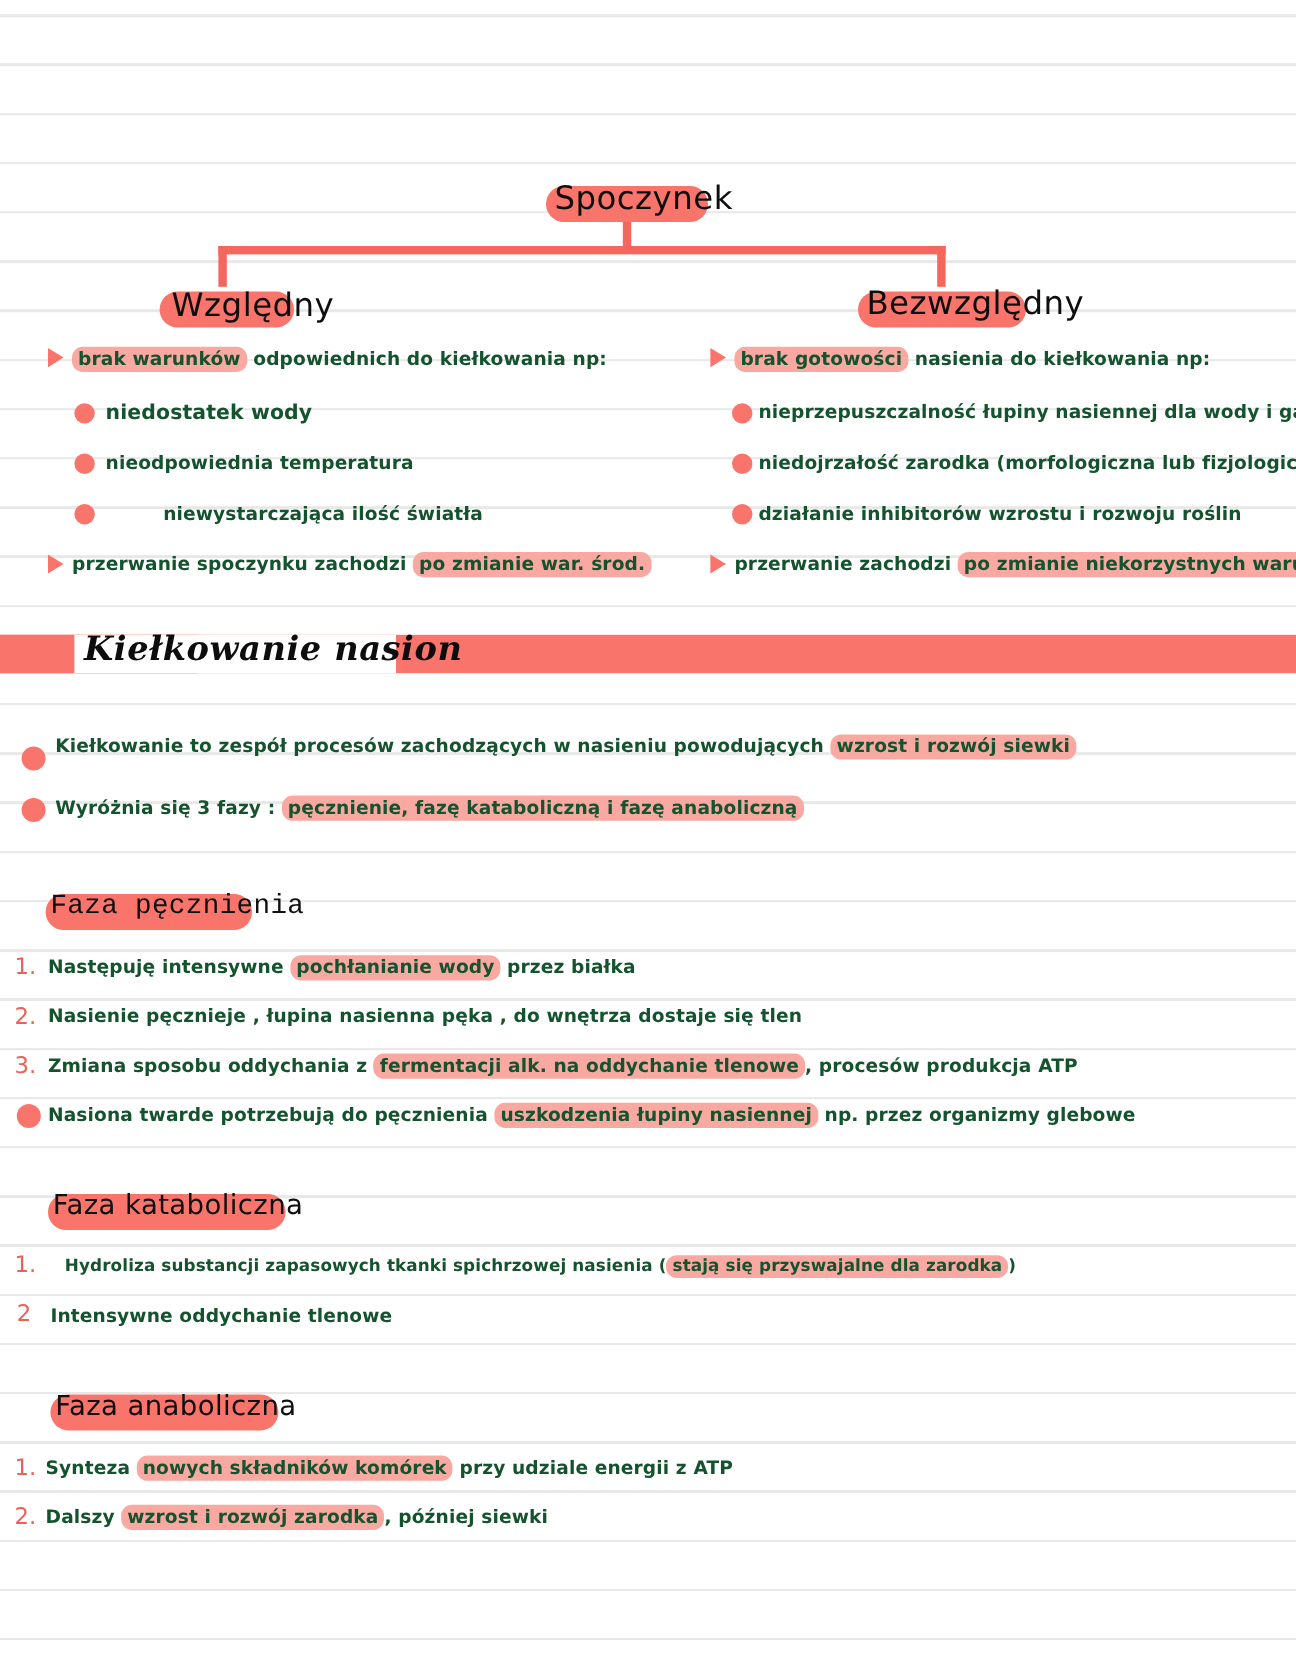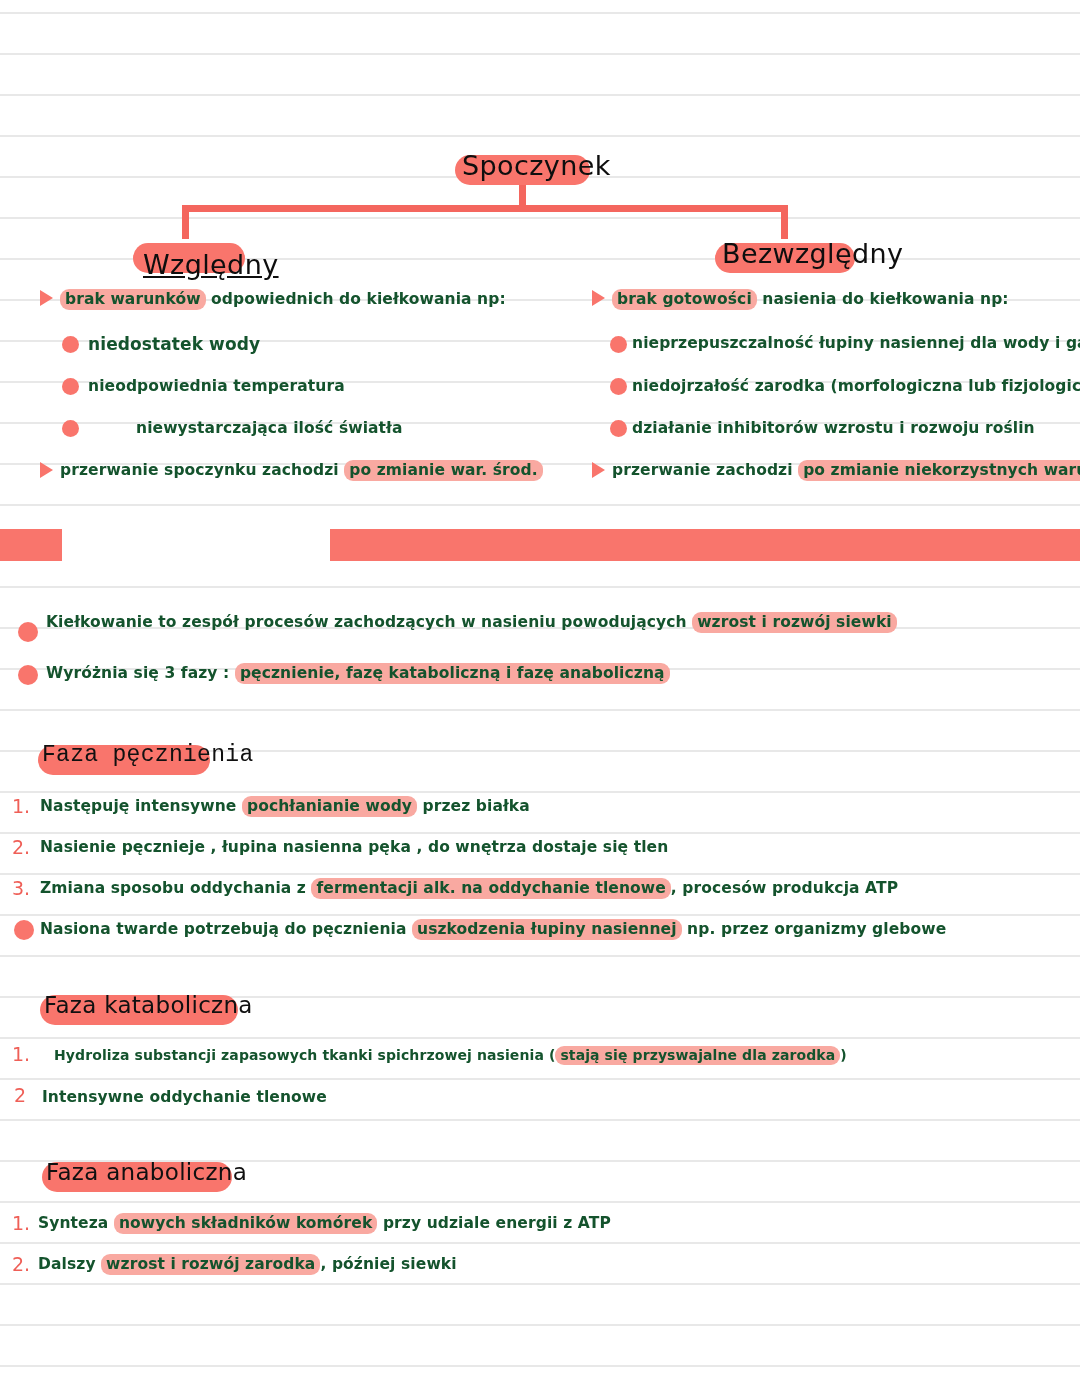--- a/index.html
+++ b/index.html
@@ -173,21 +173,21 @@
       <div class="bubble" style="left:455px; top:155px; width:135px; height:30px;"></div>
       <div class="bubble-label" style="left:462px; top:150px;">Spoczynek</div>
 
       <div class="conn" style="left:519px; top:185px; width:7px; height:25px;"></div>
       <div class="conn" style="left:182px; top:205px; width:606px; height:7px;"></div>
       <div class="conn" style="left:182px; top:205px; width:7px; height:34px;"></div>
       <div class="conn" style="left:781px; top:205px; width:7px; height:34px;"></div>
 
       <div>
         <div class="bubble" style="left:133px; top:243px; width:112px; height:30px;"></div>
-        <div class="bubble-label" style="left:143px; top:249px;text-decoration:underline;">Względny</div>
+        <div class="bubble-label" style="left:143px; top:239px;">Względny</div>
 
         <div class="tri" style="left:40px; top:290px;"></div>
         <div class="abs hand sm" style="left:60px; top:290px;">
           <span class="hl">brak warunków</span><span> odpowiednich do kiełkowania np:</span>
         </div>
 
         <div class="dot" style="left:62px; top:336px;"></div>
         <div class="abs hand" style="left:88px; top:334px;text-align:right;">niedostatek wody</div>
 
         <div class="dot" style="left:62px; top:378px;"></div>
@@ -223,20 +223,21 @@
         <div class="tri" style="left:592px; top:462px;"></div>
         <div class="abs hand sm" style="left:612px; top:461px;">
           <span>przerwanie zachodzi </span><span class="hl">po zmianie niekorzystnych warunków</span>
         </div>
       </div>
     </div>
 
     <div id="banner"></div>
     <div id="banner-cap"></div>
     <div id="banner-title-bg"></div>
+    <div id="banner-title">Kiełkowanie nasion</div>
 
     <div>
       <div class="dot big" style="left:18px; top:622px;"></div>
       <div class="abs hand sm" style="left:46px; top:613px;">
         <span>Kiełkowanie to zespół procesów zachodzących w nasieniu powodujących </span><span class="hl">wzrost i rozwój siewki</span>
       </div>
 
       <div class="dot big" style="left:18px; top:665px;"></div>
       <div class="abs hand sm" style="left:46px; top:664px;">
         <span>Wyróżnia się 3 fazy : </span><span class="hl">pęcznienie, fazę kataboliczną i fazę anaboliczną</span>

